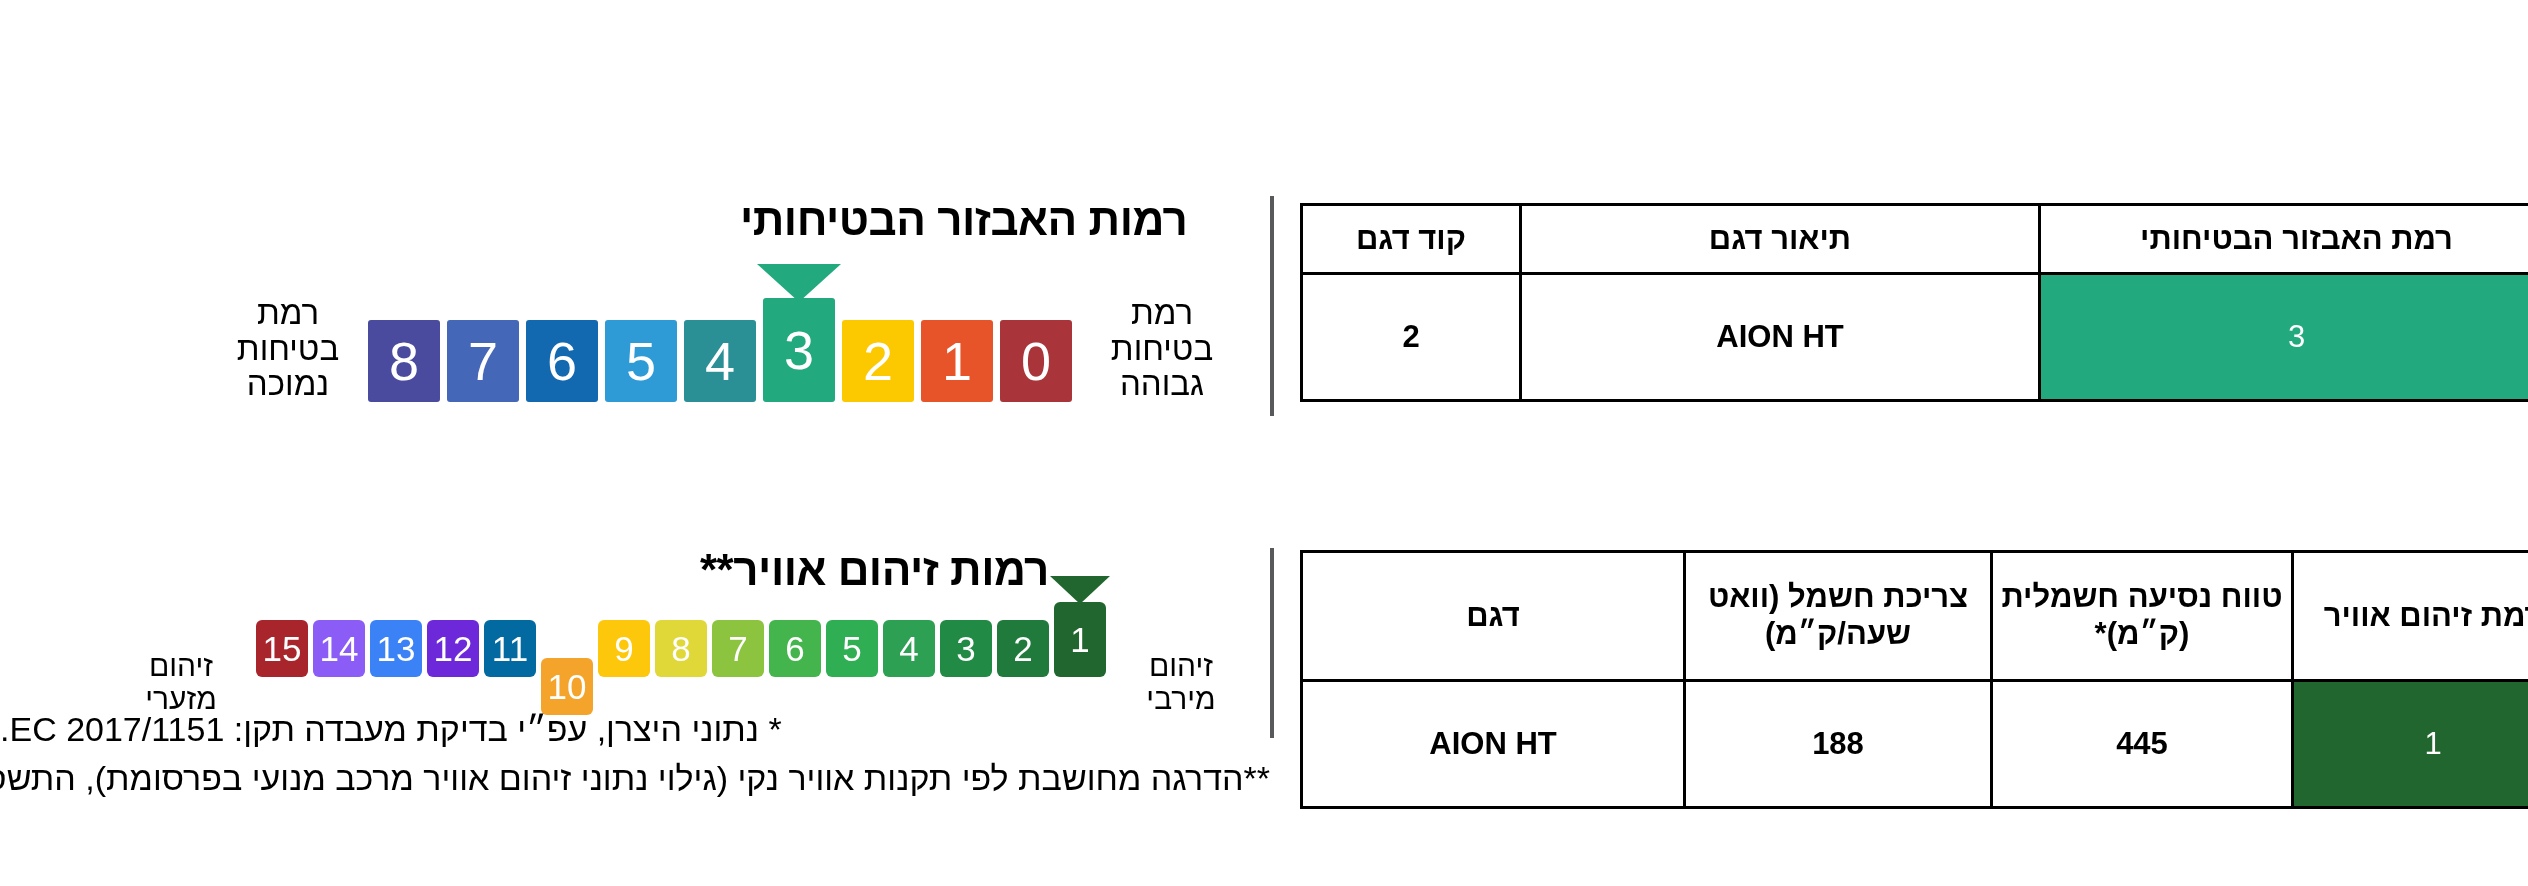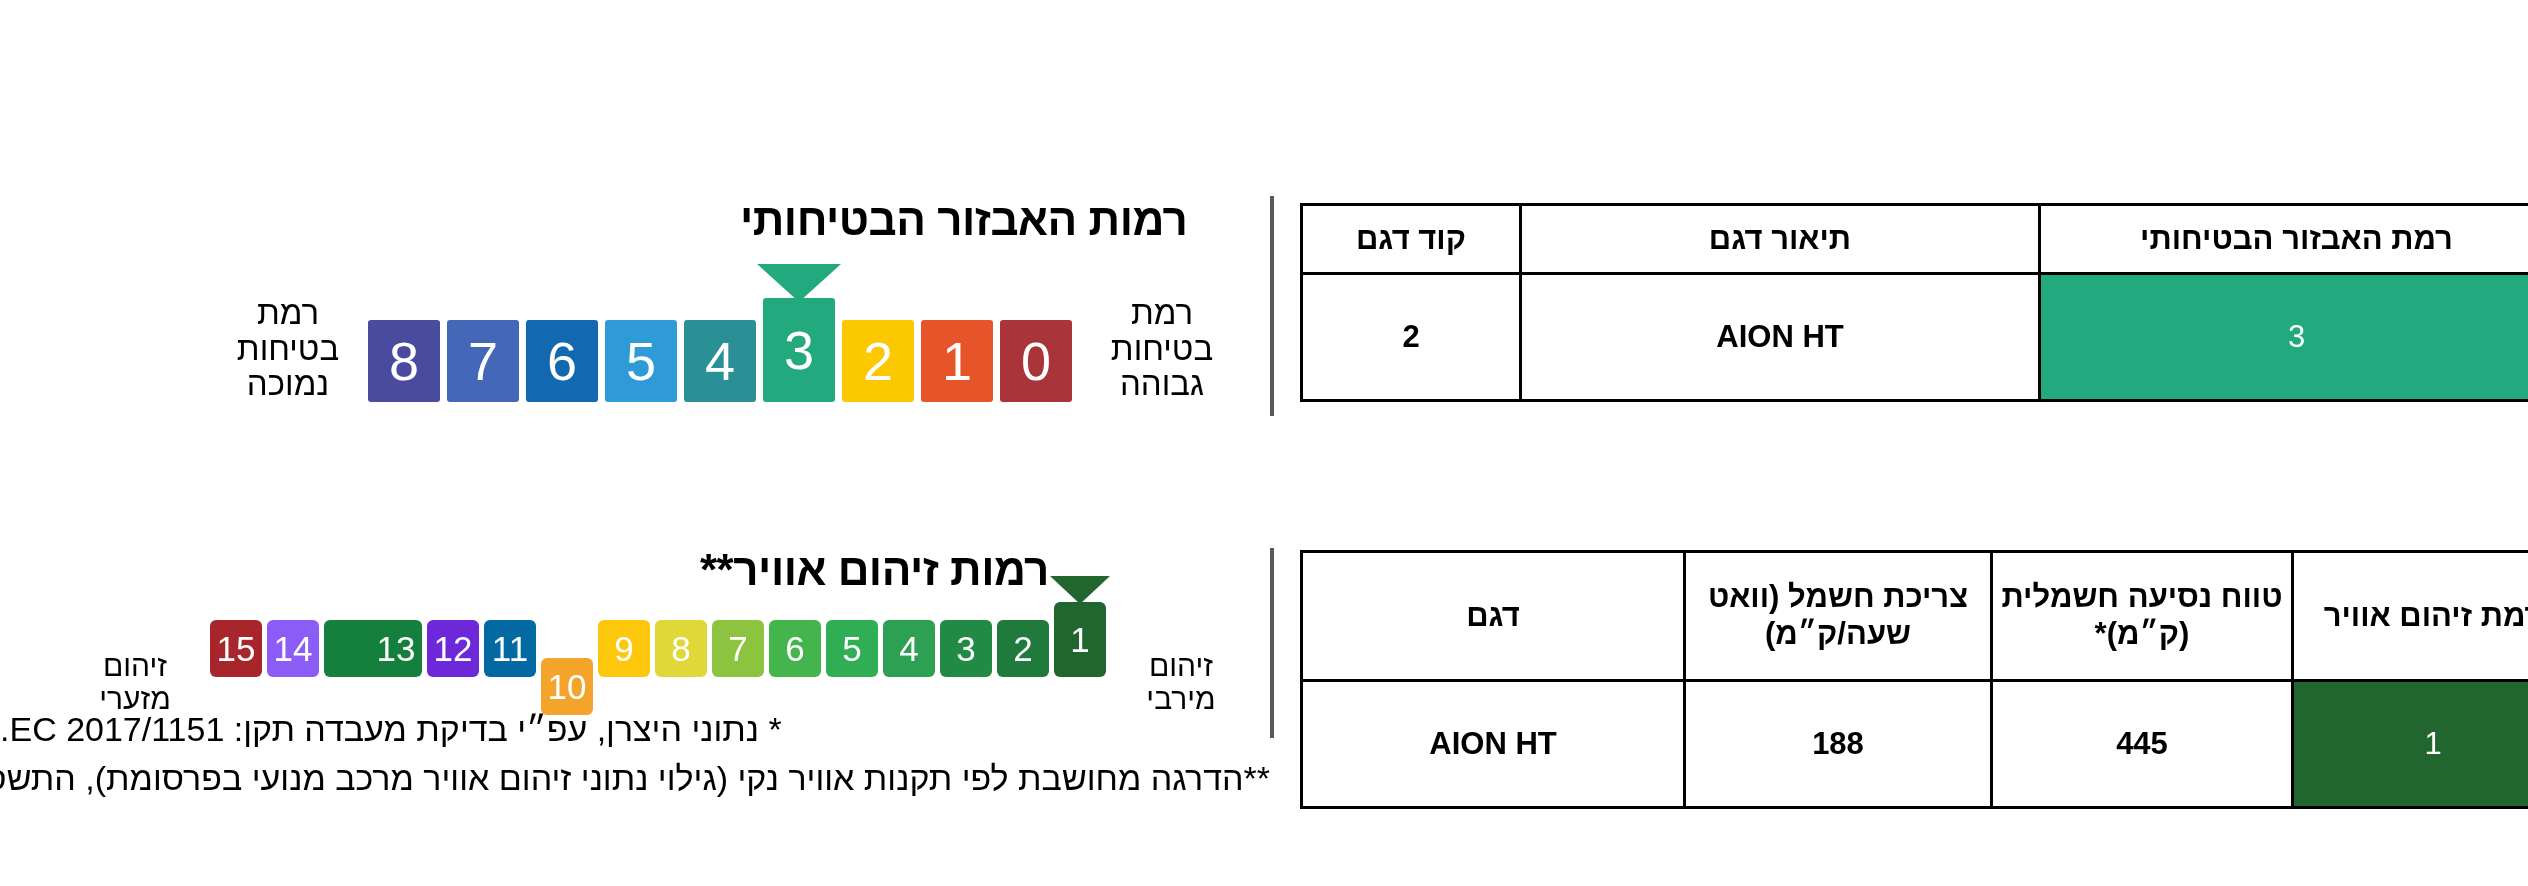--- a/index.html
+++ b/index.html
@@ -216,21 +216,21 @@
           </div>
           <div class="box" style="background: rgb(244, 163, 43); margin-top: 38px;">
             <span>10</span>
           </div>
           <div class="box" style="background: #0369a1;">
             <span>11</span>
           </div>
           <div class="box" style="background: #6d28d9; justify-content: center;">
             <span>12</span>
           </div>
-          <div class="box" style="background: #15803d; padding-left: 46px;">
+          <div class="box" style="background: #3b82f6;">
             <span>13</span>
           </div>
           <div class="box" style="background: #8b5cf6;">
             <span>14</span>
           </div>
           <div class="box" style="background: rgb(168, 38, 43);">
             <span>15</span>
           </div>
         </div>
       <div class="side-label lbl-min">זיהום

